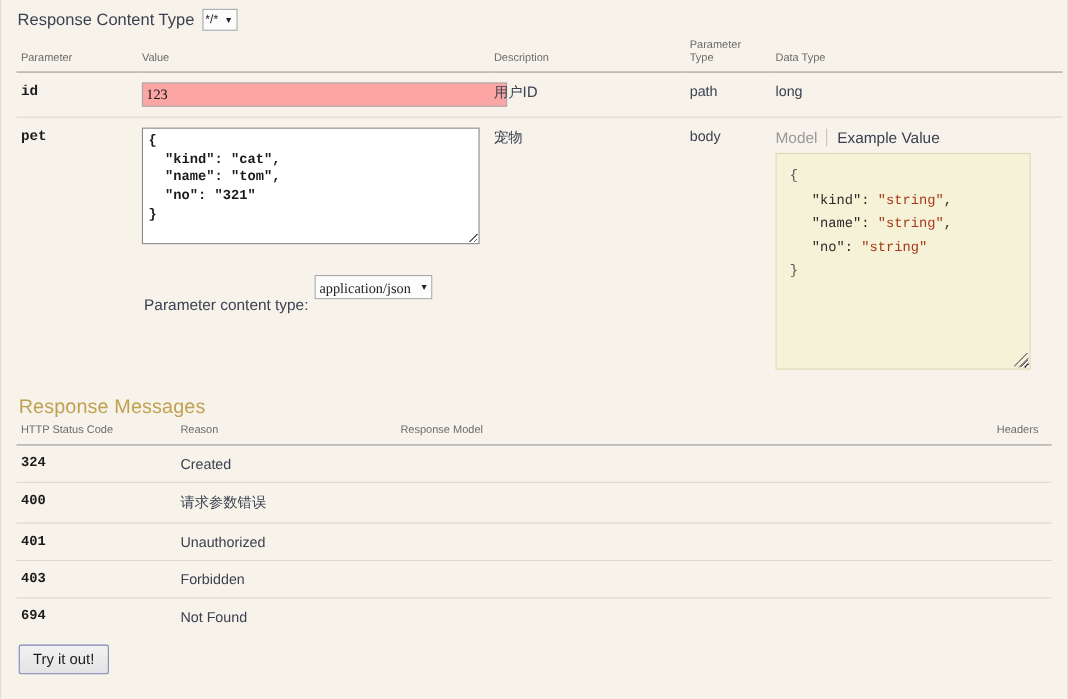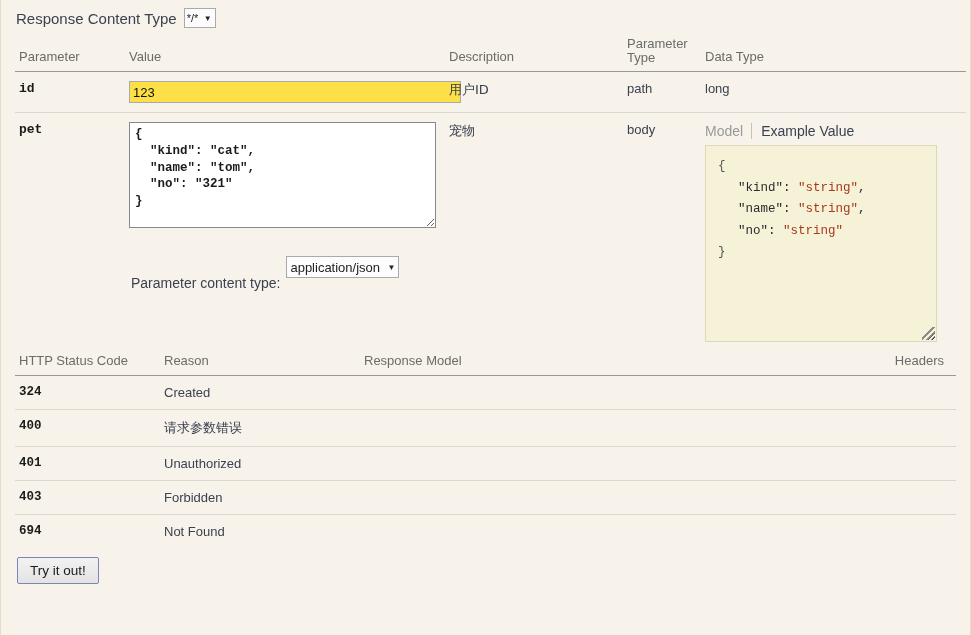--- a/index.html
+++ b/index.html
@@ -70,21 +70,21 @@
     content: "▼";
     position: absolute;
     right: 4px;
     top: 50%;
     transform: translateY(-50%);
     font-size: 8px;
     color: #222;
     pointer-events: none;
   }
   select.wide-select {
-    font-family: Liberation Sans, sans-serif;
+    font-family: Liberation Serif, serif;
     font-size: 13px;
     padding: 1px 18px 1px 3px;
     border: 1px solid #aaa;
     background: #fcfcfc;
     color: #222;
     height: 22px;
     -webkit-appearance: none;
     appearance: none;
     border-radius: 0;
   }
@@ -105,21 +105,21 @@
 
   
   table.sw {
     width: 100%;
     border-collapse: collapse;
     table-layout: fixed;
   }
   table.sw th {
     font-weight: normal;
     color: #6b6b6b;
-    font-size: 13px;
+    font-size: 10px;
     text-align: left;
     padding: 2px 4px 7px 4px;
     vertical-align: bottom;
     border-bottom: 1px solid #999;
     font-family: "Liberation Sans", sans-serif;
   }
   table.sw td {
     padding: 9px 4px 9px 4px;
     vertical-align: top;
     border-bottom: 1px solid #ddd8cd;
@@ -141,22 +141,22 @@
   .plain {
     font-family: "Liberation Sans", sans-serif;
     font-size: 13.5px;
     color: #3b4151;
   }
 
   input.sw-input {
     width: 332px;
     height: 22px;
     border: 1px solid #aaa;
-    background: #fde047;
-    font-family: Liberation Sans, sans-serif;
+    background: #fca5a5;
+    font-family: Liberation Serif, serif;
     font-size: 13px;
     color: #111;
     padding: 1px 3px;
     border-radius: 0;
     outline: none;
   }
 
   textarea.sw-textarea {
     width: 307px;
     height: 106px;
@@ -356,20 +356,21 @@
                 <span class="ex-key">"no"</span><span class="ex-key">: </span><span class="ex-str">"string"</span><span class="ex-key"></span>
               </div>
               <div class="ex-brace">}</div>
               <span class="resize-corner"></span>
             </div>
           </td>
         </tr>
       </tbody>
     </table>
 
+    <div class="section-title resp-msgs">Response Messages</div>
 
     <table class="sw resp">
       <thead>
         <tr>
           <th class="c-code">HTTP Status Code</th>
           <th class="c-reason">Reason</th>
           <th class="c-model">Response Model</th>
           <th class="c-headers">Headers</th>
         </tr>
       </thead>

